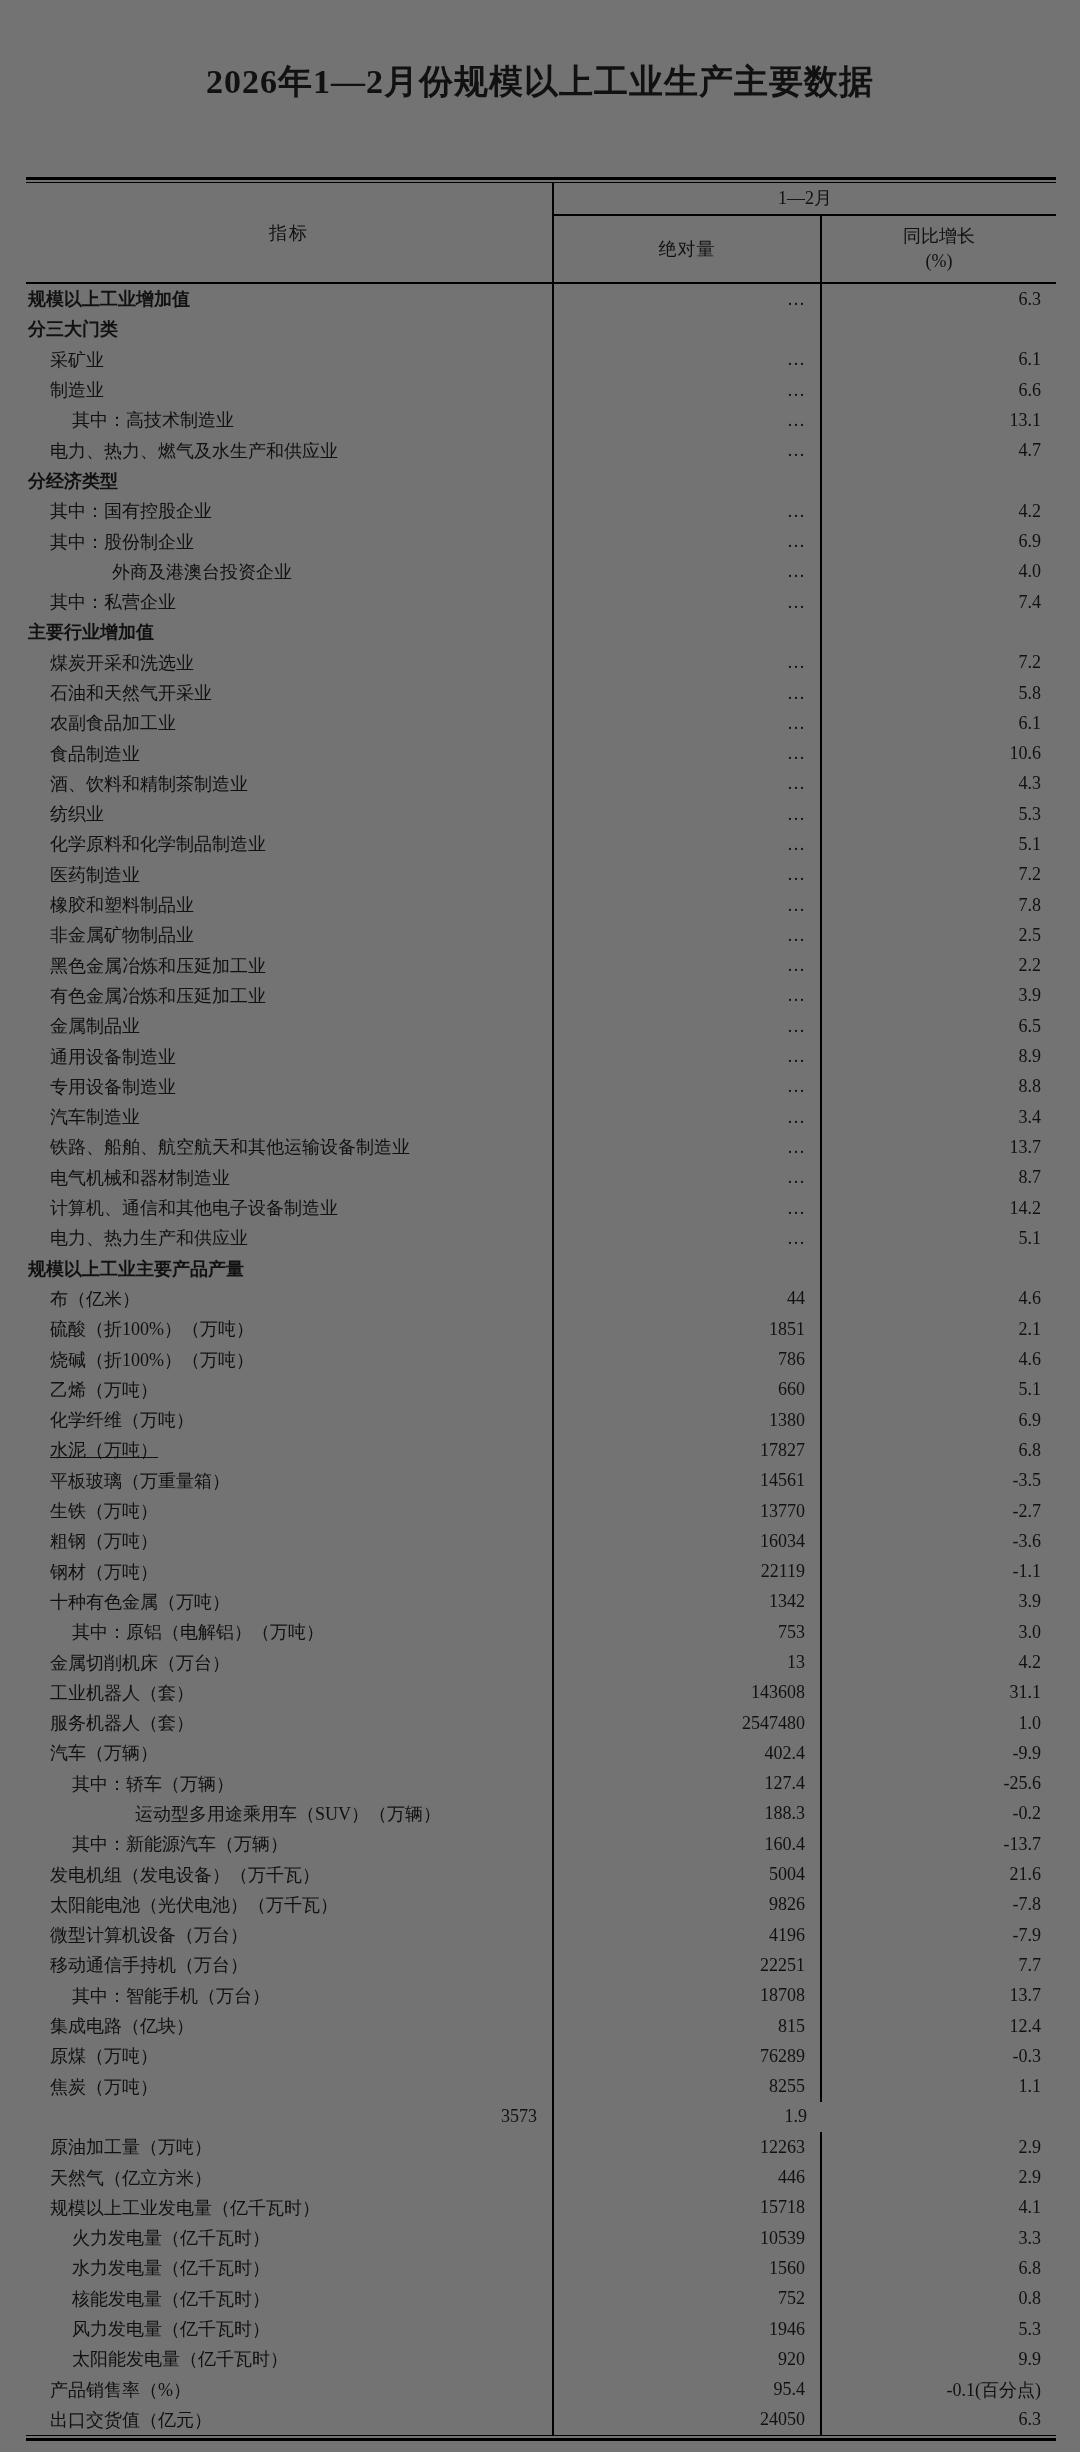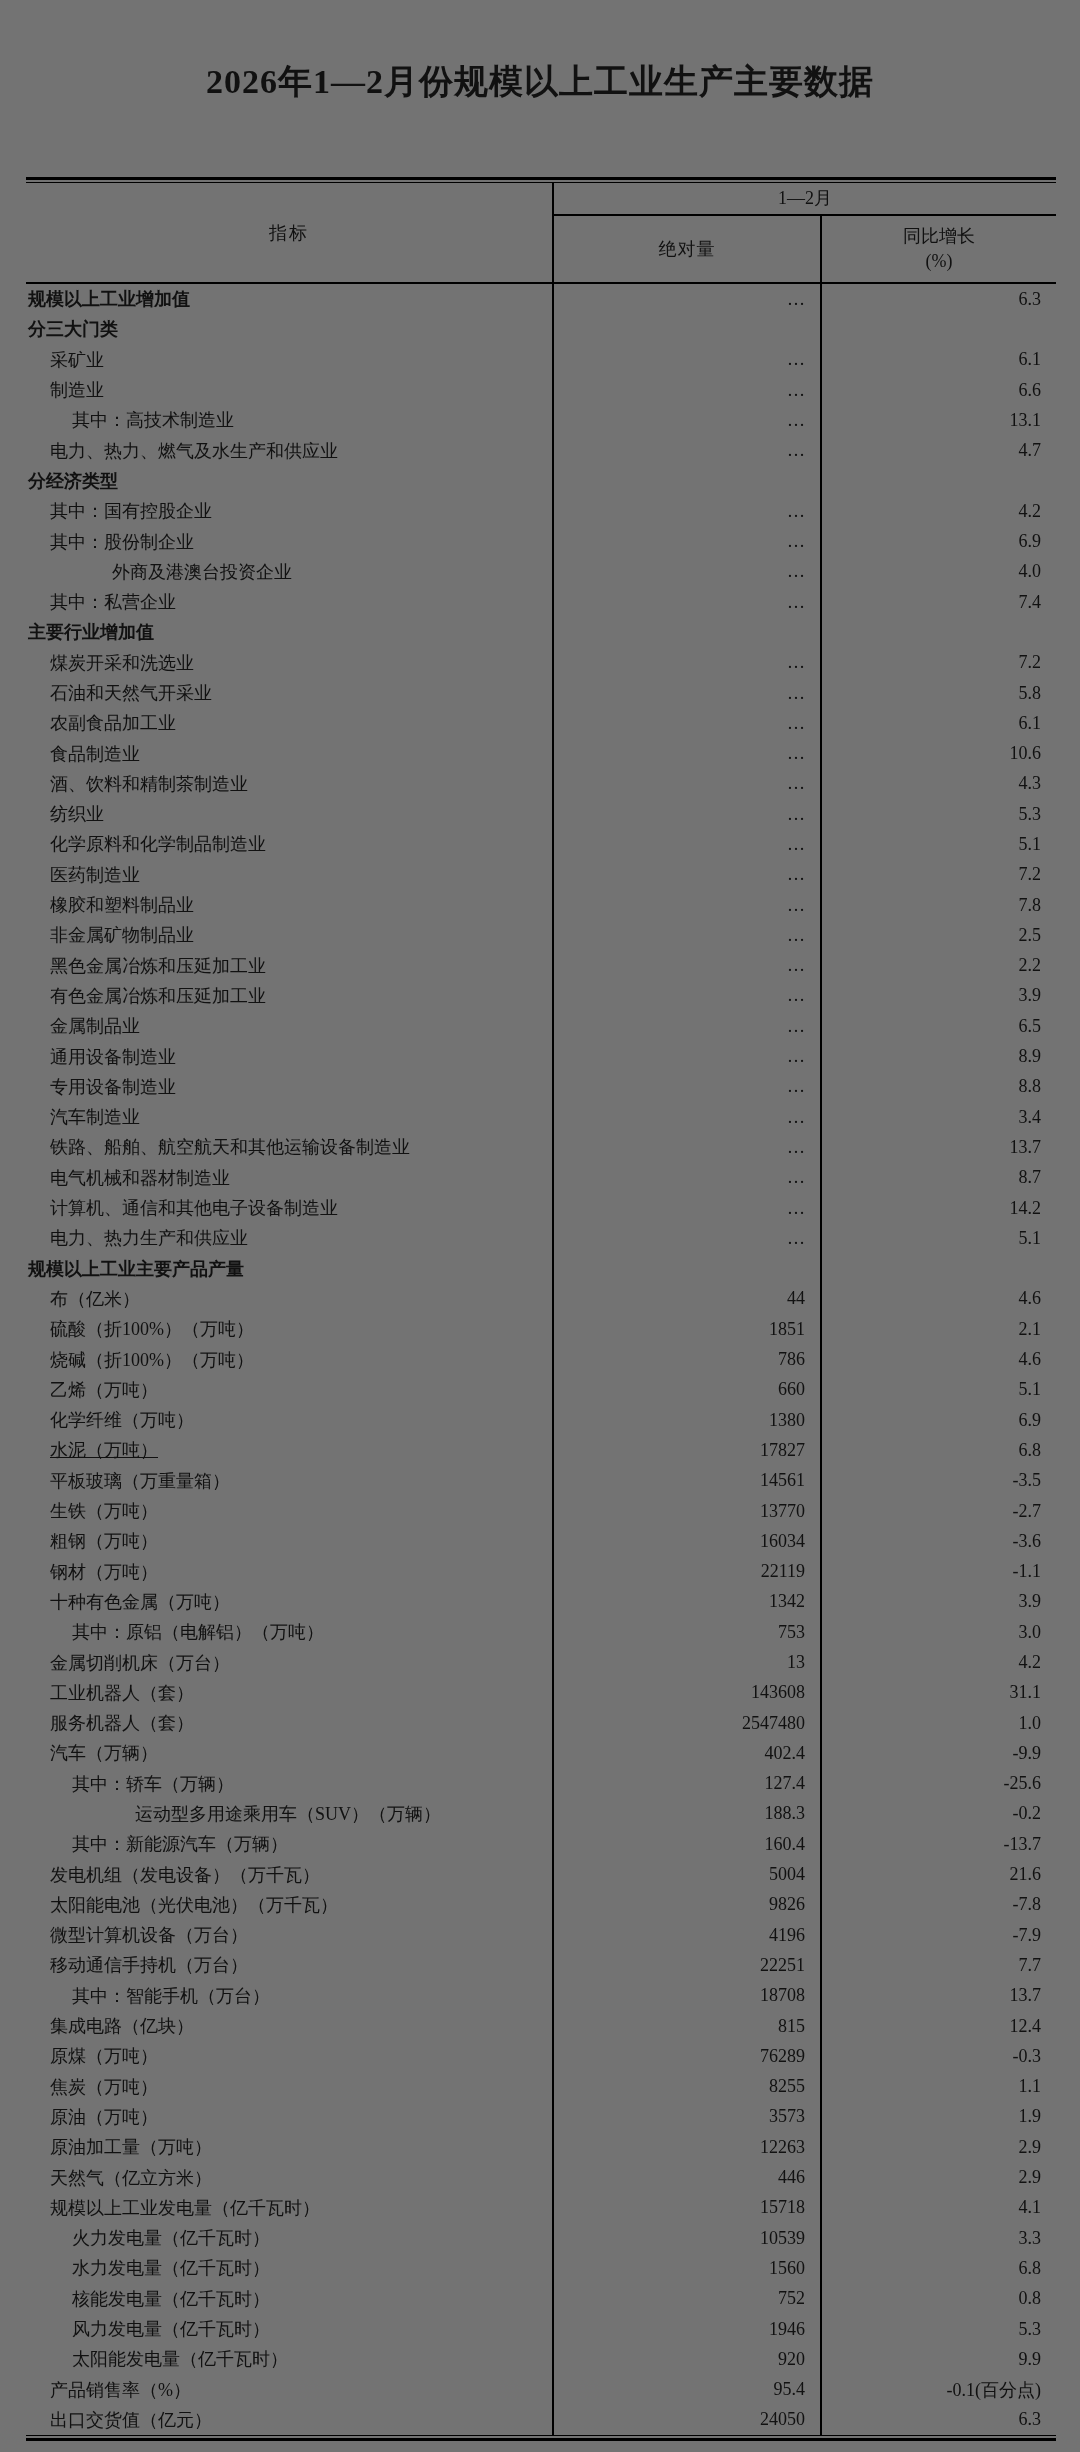--- a/index.html
+++ b/index.html
@@ -440,21 +440,20 @@
           <div class="td td-label td-sep" style="padding-left: 24px;">原煤（万吨）</div>
           <div class="td td-abs">76289</div>
           <div class="td td-growth">-0.3</div>
         </div>
         <div class="tr">
           <div class="td td-label td-sep" style="padding-left: 24px;">焦炭（万吨）</div>
           <div class="td td-abs">8255</div>
           <div class="td td-growth">1.1</div>
         </div>
         <div class="tr">
-          <div class="td td-label td-sep" style="padding-left: 24px;">原油（万吨）</div>
           <div class="td td-abs">3573</div>
           <div class="td td-growth">1.9</div>
         </div>
         <div class="tr">
           <div class="td td-label td-sep" style="padding-left: 24px;">原油加工量（万吨）</div>
           <div class="td td-abs">12263</div>
           <div class="td td-growth">2.9</div>
         </div>
         <div class="tr">
           <div class="td td-label td-sep" style="padding-left: 24px;">天然气（亿立方米）</div>

